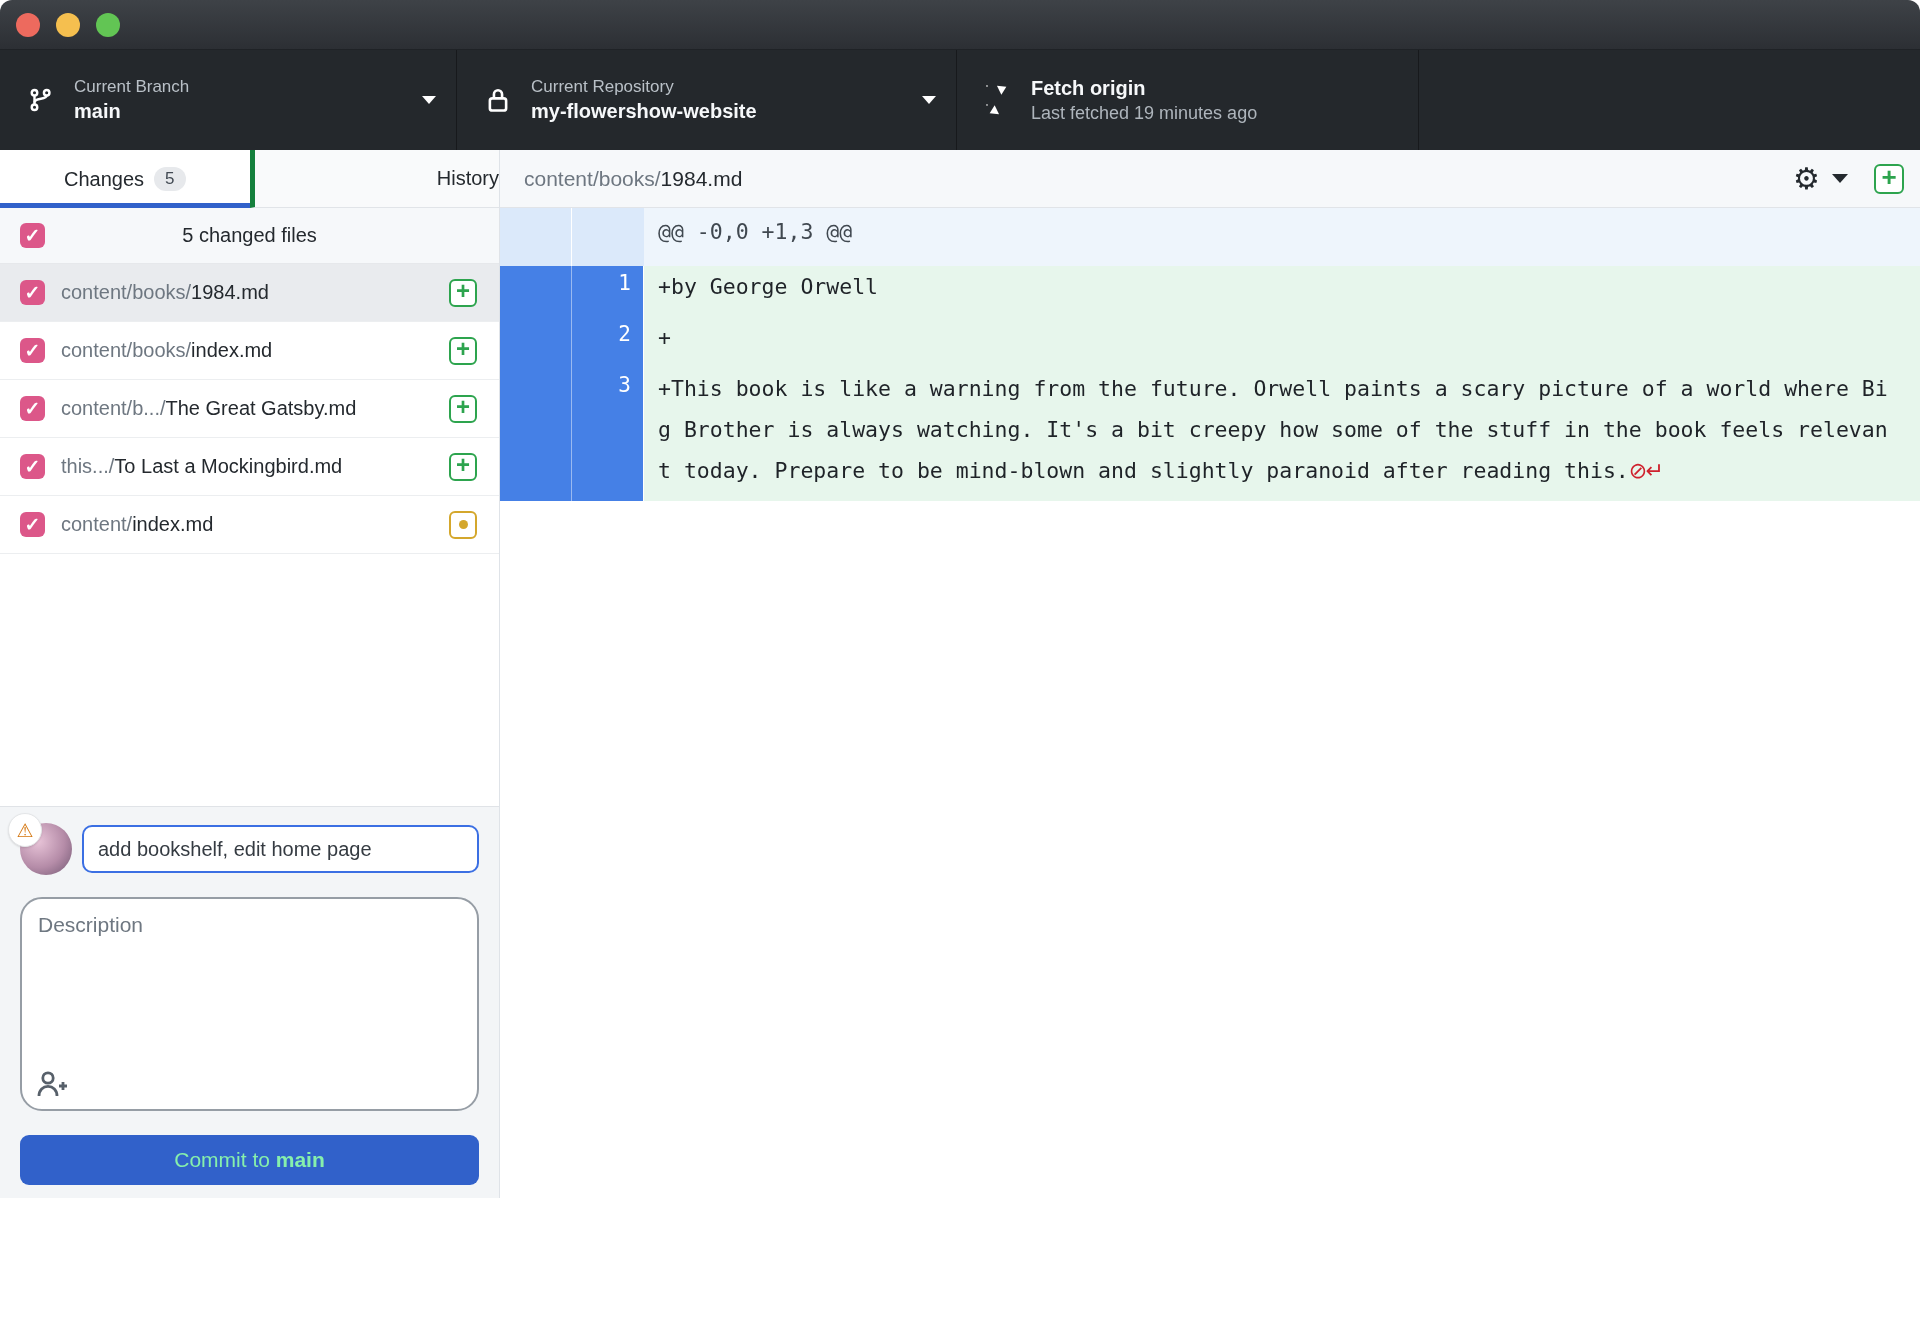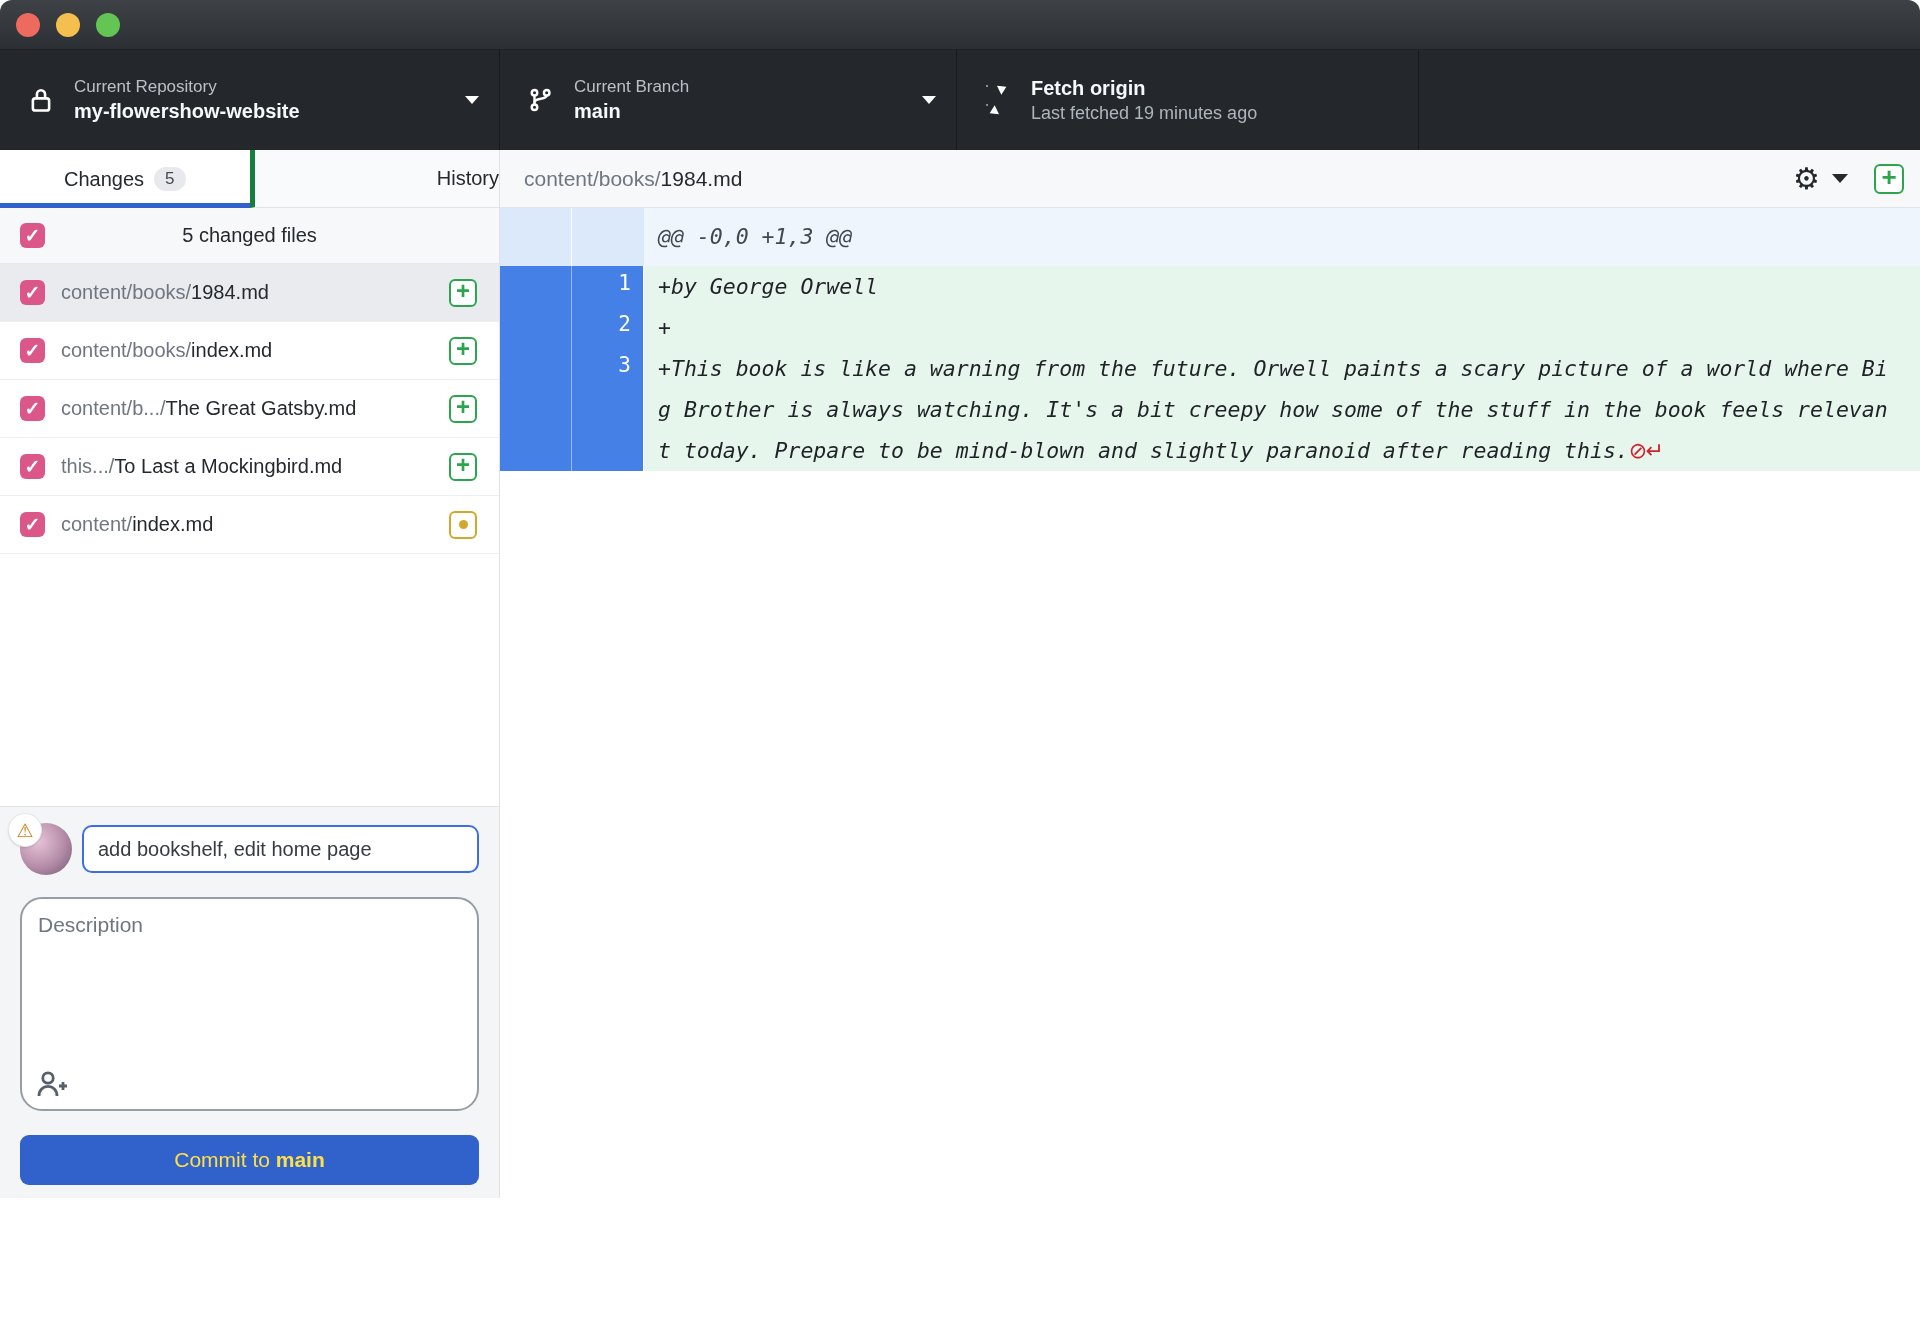--- a/index.html
+++ b/index.html
@@ -126,21 +126,21 @@
     position:relative;
   }
   .description-input {
     width:100%; height:160px; border:none; outline:none; resize:none; background:transparent;
     font-size:21px; color:#24292e; padding:14px 16px; font-family:"Liberation Sans", sans-serif;
   }
   .description-input::placeholder { color:#6e7781; opacity:1; }
   .coauthor-btn { position:absolute; left:14px; bottom:10px; width:34px; height:30px; }
   .commit-btn {
     margin-top:24px; height:50px; border:none; border-radius:9px; background:#3161ca;
-    color:#fde047; font-size:21px; font-family:"Liberation Sans", sans-serif; cursor:pointer;
+    color:#86efac; font-size:21px; font-family:"Liberation Sans", sans-serif; cursor:pointer;
   }
   .commit-btn strong { font-weight:bold; }
 
   
   .diff-header {
     height:58px; flex:none; background:#f6f8fa; border-bottom:1px solid #e1e4e8;
     display:flex; align-items:center; padding:0 16px 0 24px; font-size:21px;
   }
   .diff-path { flex:1; white-space:nowrap; overflow:hidden; }
   .diff-path .dir { color:#6e7781; }
@@ -159,22 +159,21 @@
   .diff-body { flex:1; overflow:hidden; background:#ffffff; }
   .diff-line { display:flex; align-items:stretch; }
   .gut { width:72px; flex:none; }
   .g2 {
     font-family:"DejaVu Sans Mono", monospace; font-size:21px; color:#fff;
     display:flex; align-items:flex-start; justify-content:flex-end; padding:5px 12px 0 0;
   }
   .code {
     flex:1; min-width:0; font-family:"DejaVu Sans Mono", monospace; font-size:21.5px;
     line-height:41px; color:#1f2328; white-space:pre-wrap; word-break:break-all;
-    padding:0 24px 0 14px;
-    font-style:italic;
+    padding:0 24px 10px 14px;
   }
   .diff-line.hunk { height:58px; }
   .diff-line.hunk .gut { background:#dbe9fa; }
   .diff-line.hunk .g1 { border-right:1px solid #ffffff; }
   .diff-line.hunk .code { background:#eef5fc; color:#404850; display:flex; align-items:center; line-height:1; }
   .diff-line.added .gut { background:#4580e6; }
   .diff-line.added .g1 { border-right:1px solid rgba(255,255,255,.45); }
   .diff-line.added .g2 { border-right:1.5px solid #ffffff; }
   .diff-line.added .code { background:#e7f6ec; }
   .nonewline { color:#cf222e; font-family:"DejaVu Sans", sans-serif; font-size:22px; letter-spacing:-2px; }
@@ -186,51 +185,51 @@
 
   <div class="titlebar">
     <div class="traffic">
       <span class="light red"></span>
       <span class="light yellow"></span>
       <span class="light green"></span>
     </div>
   </div>
 
   <div class="toolbar">
-    <div class="tb-section repo">
-      <span class="tb-icon">
-        <svg width="26" height="30" viewBox="0 0 16 18" fill="none" stroke="#ffffff" stroke-width="1.6">
-          <rect x="3" y="8" width="10" height="7.5" rx="1.5"></rect>
-          <path d="M5.5 8 V5.5 a2.5 2.5 0 0 1 5 0 V8"></path>
-        </svg>
-      </span>
-      <span class="tb-text">
-        <div class="tb-label">Current Repository</div>
-        <div class="tb-value">my-flowershow-website</div>
-      </span>
-      <span class="caret-down"></span>
-    </div>
-
     <div class="tb-section branch">
       <span class="tb-icon">
         <svg width="26" height="28" viewBox="0 0 16 16" fill="none" stroke="#ffffff" stroke-width="1.5">
           <circle cx="4" cy="3.5" r="1.7"></circle>
           <circle cx="4" cy="12.5" r="1.7"></circle>
           <circle cx="11.5" cy="3.5" r="1.7"></circle>
           <path d="M4 5.2 v5.6"></path>
           <path d="M4 9.5 c0-3 7.5-1.5 7.5-4.2"></path>
         </svg>
       </span>
       <span class="tb-text">
         <div class="tb-label">Current Branch</div>
         <div class="tb-value">main</div>
       </span>
       <span class="caret-down"></span>
     </div>
 
+    <div class="tb-section repo">
+      <span class="tb-icon">
+        <svg width="26" height="30" viewBox="0 0 16 18" fill="none" stroke="#ffffff" stroke-width="1.6">
+          <rect x="3" y="8" width="10" height="7.5" rx="1.5"></rect>
+          <path d="M5.5 8 V5.5 a2.5 2.5 0 0 1 5 0 V8"></path>
+        </svg>
+      </span>
+      <span class="tb-text">
+        <div class="tb-label">Current Repository</div>
+        <div class="tb-value">my-flowershow-website</div>
+      </span>
+      <span class="caret-down"></span>
+    </div>
+
     <div class="tb-section fetch">
       <span class="tb-icon">
         <span class="sync-wrap">
           <span class="sync-c"></span>
           <span class="sync-a t"></span>
           <span class="sync-a b"></span>
         </span>
       </span>
       <span class="tb-text">
         <div class="tb-value">Fetch origin</div>

